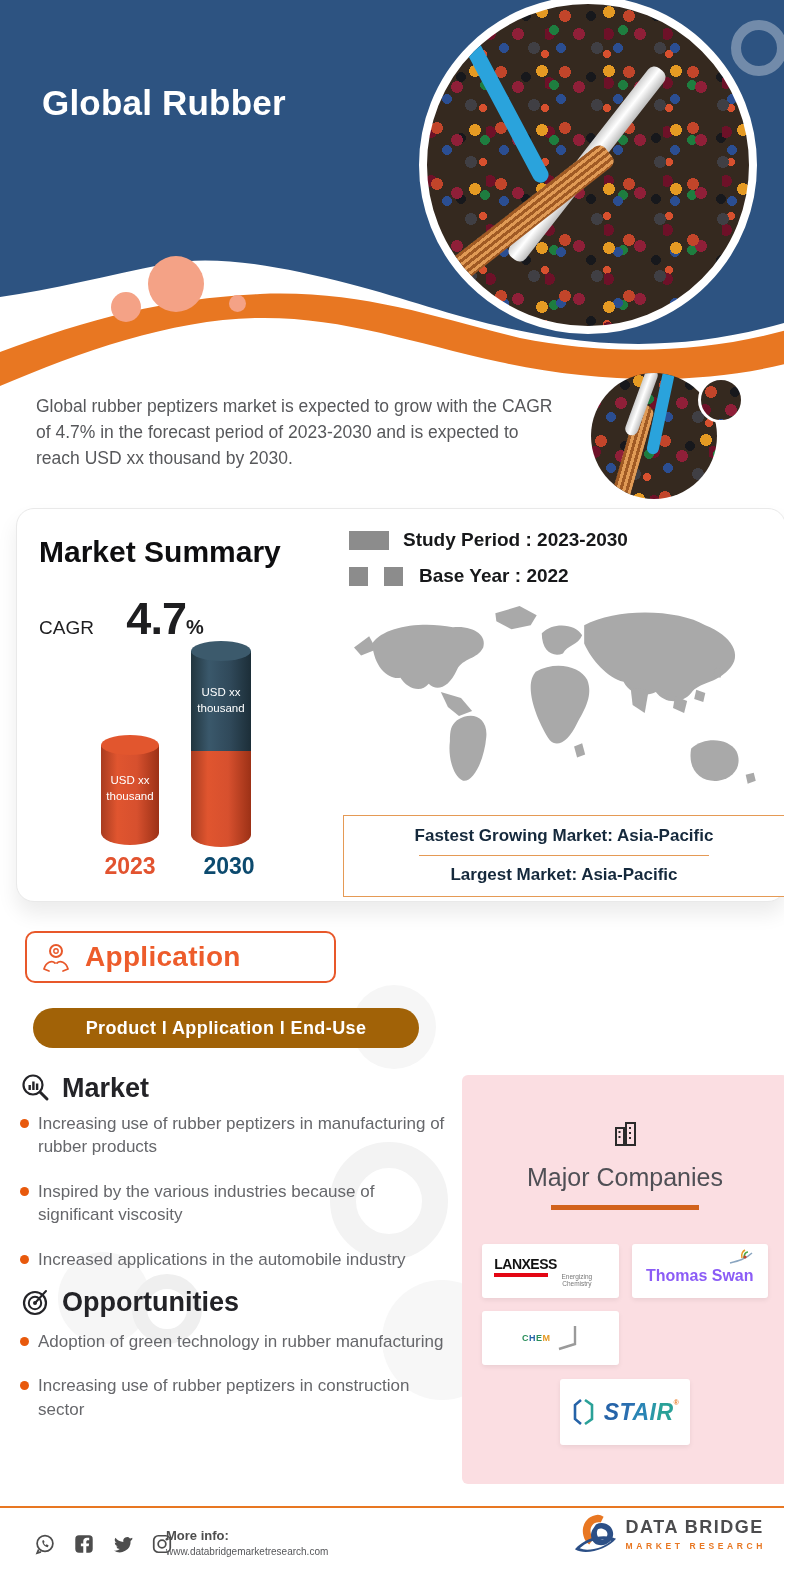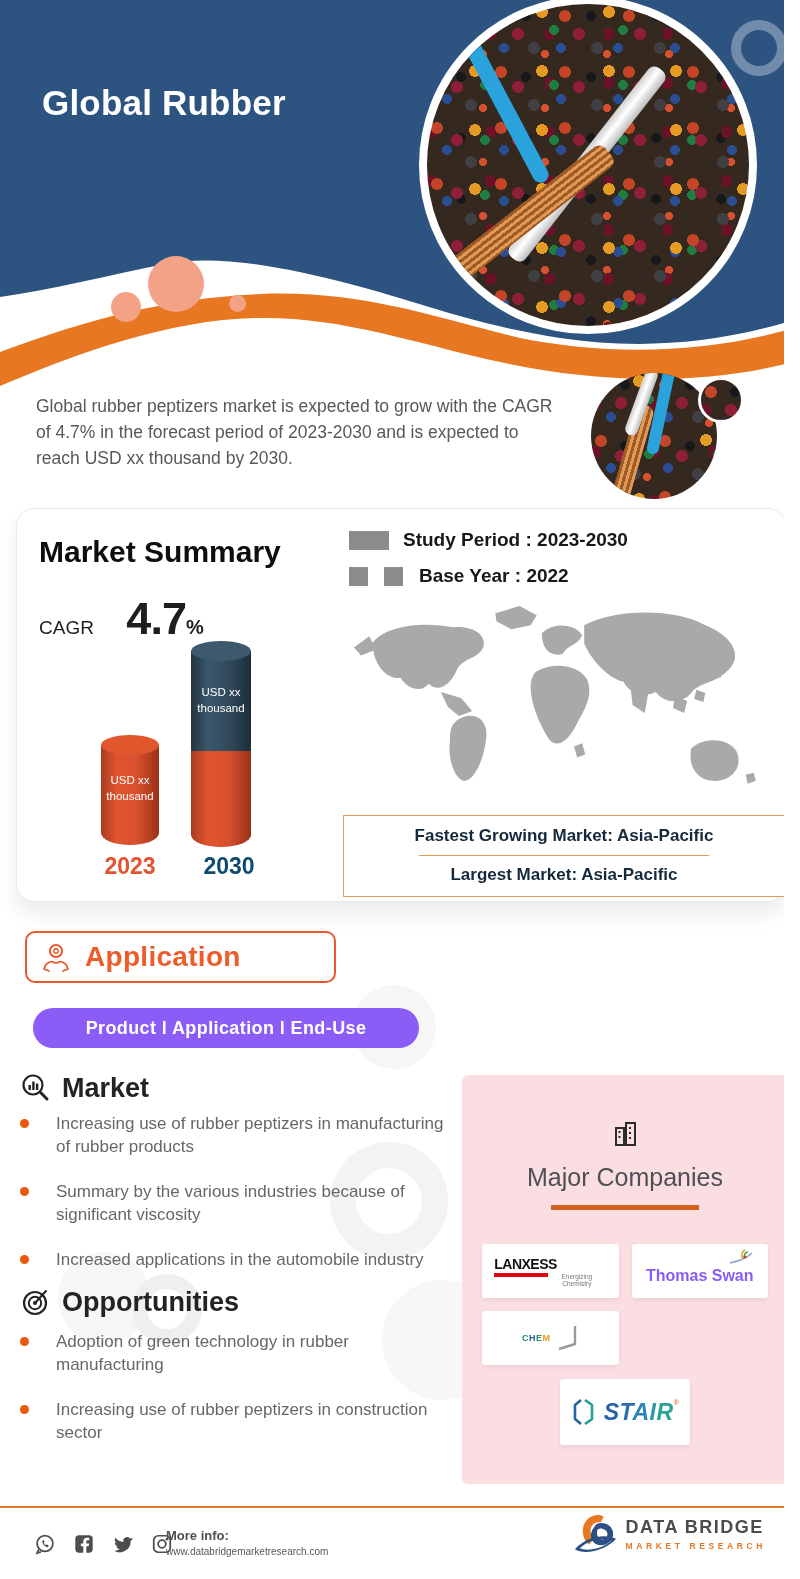--- a/index.html
+++ b/index.html
@@ -85,29 +85,29 @@
   .map{position:absolute;left:326px;top:88px;}
   .mbox{position:absolute;left:326px;top:306px;width:440px;border:1px solid #e59a55;background:#fff;
         text-align:center;padding:10px 0 11px;}
   .mbox .l1,.mbox .l2{font-size:17px;font-weight:700;color:#15293c;}
   .mbox .div{width:66%;height:1px;background:#e59a55;margin:9px auto;}
 
   
   .seg-box{position:absolute;left:25px;top:931px;width:294px;height:48px;border:2px solid #e8582a;
            border-radius:10px;display:flex;align-items:center;gap:13px;padding-left:13px;z-index:3;background:#fff;}
   .seg-box .t{font-size:28px;font-weight:700;color:#ed5c2b;letter-spacing:.3px;}
-  .seg-pill{position:absolute;left:33px;top:1008px;width:386px;height:40px;background:#8b5cf6;
+  .seg-pill{position:absolute;left:33px;top:1008px;width:386px;height:40px;background:#a16207;
             border-radius:20px;color:#fff;display:flex;align-items:center;justify-content:center;
             font-size:18px;font-weight:700;letter-spacing:.4px;z-index:3;}
 
   
   .sec-head{position:absolute;display:flex;align-items:center;gap:10px;z-index:3;}
   .sec-head .t{font-size:27px;font-weight:800;color:#232327;}
   .blist{position:absolute;width:428px;z-index:3;}
-  .bi{display:flex;gap:27px;margin-bottom:21px;}
+  .bi{display:flex;gap:9px;margin-bottom:21px;}
   .bi .dot{flex:0 0 9px;width:9px;height:9px;border-radius:50%;background:#e8590c;margin-top:7px;}
   .bi .tx{font-size:17px;line-height:1.38;color:#66676b;}
 
   
   .companies{position:absolute;left:462px;top:1075px;width:326px;height:409px;background:#fbdee2;
              border-radius:6px;z-index:3;text-align:center;}
   .comp-title{font-size:25px;color:#4f4f55;margin-top:8px;}
   .comp-bar{width:148px;height:5px;background:#d2621c;margin:13px auto 0;}
   .logo-grid{display:grid;grid-template-columns:1fr 1fr;gap:13px;padding:0 20px;margin-top:34px;}
   .logo-card{background:#fff;height:54px;border-radius:3px;box-shadow:0 2px 5px rgba(0,0,0,.07);
@@ -269,21 +269,21 @@
     </svg>
     <span class="t">Market</span>
   </div>
   <div class="blist" style="left:20px;top:1112px;">
     <div class="bi">
       <span class="dot"></span>
       <span class="tx">Increasing use of rubber peptizers in manufacturing of rubber products</span>
     </div>
     <div class="bi">
       <span class="dot"></span>
-      <span class="tx">Summary by the various industries because of significant viscosity</span>
+      <span class="tx">Inspired by the various industries because of significant viscosity</span>
     </div>
     <div class="bi">
       <span class="dot"></span>
       <span class="tx">Increased applications in the automobile industry</span>
     </div>
   </div>
 
   <div class="sec-head" style="left:20px;top:1286px;">
     <svg width="32" height="32" viewBox="0 0 32 32">
       <circle cx="15" cy="17" r="11" fill="none" stroke="#242428" stroke-width="2.2"></circle>

